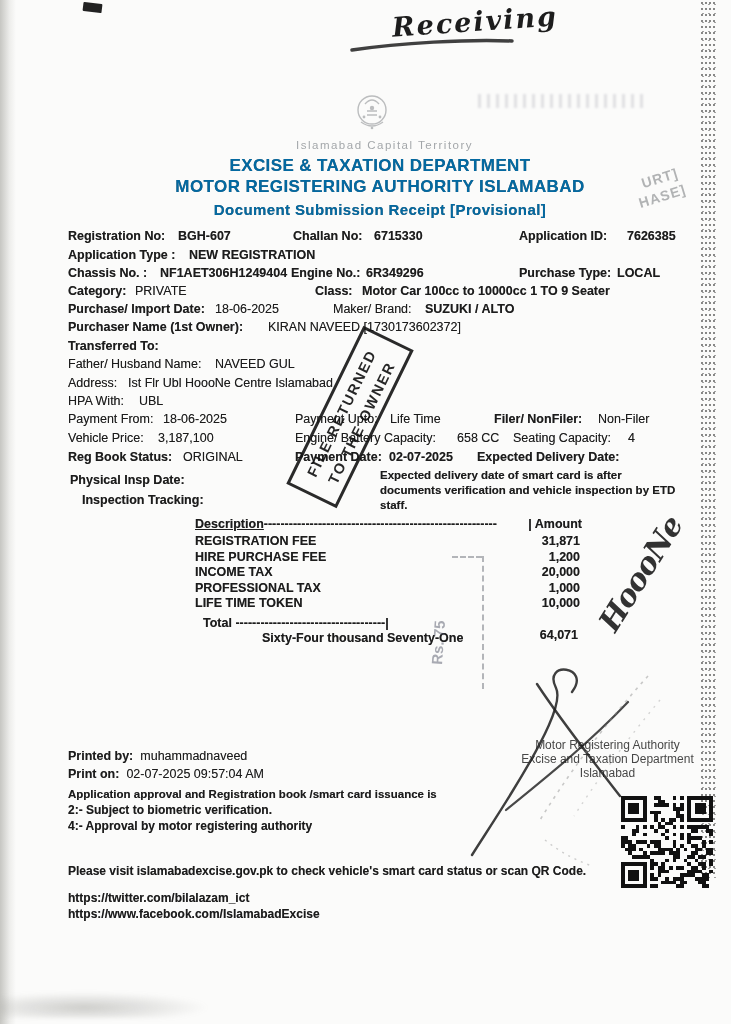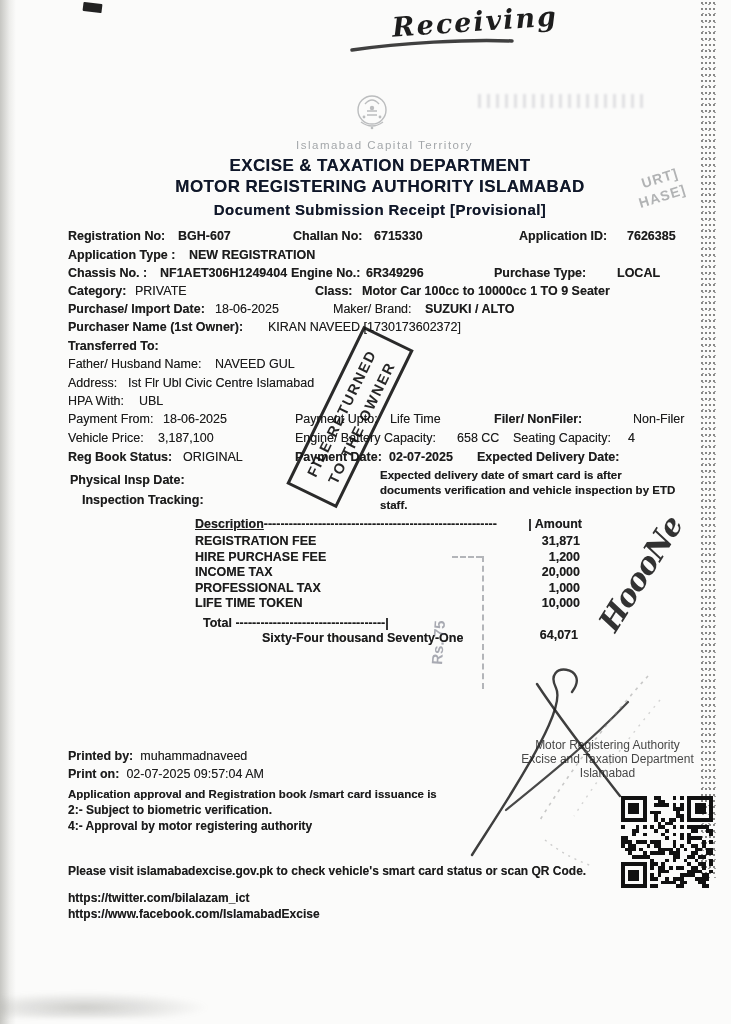--- a/index.html
+++ b/index.html
@@ -34,21 +34,21 @@
     font-style:italic;font-size:30px;font-weight:bold;color:#222;
     transform:rotate(-58deg);letter-spacing:-1px;opacity:.92;}
   
   .crest{position:absolute;left:343px;top:84px;width:58px;height:58px;opacity:.4;filter:blur(.4px);}
   .territory{position:absolute;left:296px;top:139px;font-size:11.5px;color:#8d9296;
     letter-spacing:1.5px;opacity:.8;}
   .faint-smear{position:absolute;left:478px;top:94px;width:170px;height:14px;opacity:.18;
     background:repeating-linear-gradient(90deg,#667 0 3px,transparent 3px 9px);filter:blur(1px);}
   
   .hdr{position:absolute;left:30px;width:700px;text-align:center;font-weight:bold;
-    letter-spacing:.4px;color:#0f172a;text-shadow:0 0 .6px rgba(0,0,0,.55);}
+    letter-spacing:.4px;color:#0369a1;text-shadow:0 0 .6px rgba(0,0,0,.55);}
   .hdr1{top:156px;font-size:17px;}
   .hdr2{top:177px;font-size:17px;}
   .hdr3{top:201px;font-size:15px;}
   
   .cstamp{position:absolute;font-weight:bold;color:#76797c;transform:rotate(-17deg);
     font-size:14px;letter-spacing:1px;}
   
   .ret-stamp{position:absolute;left:262px;top:389px;width:176px;height:56px;
     border:3px solid #141414;transform:rotate(-64deg);text-align:center;
     font-weight:bold;font-size:14.5px;letter-spacing:1.8px;color:#101010;
@@ -137,21 +137,21 @@
 </div>
 <div class="row" style="top:248px;">
   <span style="left:68px;" class="lb">Application Type :</span>
   <span style="left:189px;" class="lb">NEW REGISTRATION</span>
 </div>
 <div class="row" style="top:266px;">
   <span style="left:68px;" class="lb">Chassis No. :</span>
   <span style="left:160px;" class="lb">NF1AET306H1249404</span>
   <span style="left:291px;" class="lb">Engine No.:</span>
   <span style="left:366px;" class="lb">6R349296</span>
-  <span style="left:494px;text-align:right;" class="lb">Purchase Type:</span>
+  <span style="left:519px;text-align:right;" class="lb">Purchase Type:</span>
   <span style="left:617px;" class="lb">LOCAL</span>
 </div>
 <div class="row" style="top:284px;">
   <span style="left:68px;" class="lb">Category:</span>
   <span style="left:135px;">PRIVATE</span>
   <span style="left:315px;" class="lb">Class:</span>
   <span style="left:362px;" class="lb">Motor Car 100cc to 10000cc 1 TO 9 Seater</span>
 </div>
 <div class="row" style="top:302px;">
   <span style="left:68px;" class="lb">Purchase/ Import Date:</span>
@@ -165,33 +165,33 @@
 </div>
 <div class="row" style="top:339px;">
   <span style="left:68px;" class="lb">Transferred To:</span>
 </div>
 <div class="row" style="top:357px;">
   <span style="left:68px;">Father/ Husband Name:</span>
   <span style="left:215px;">NAVEED GUL</span>
 </div>
 <div class="row" style="top:376px;">
   <span style="left:68px;">Address:</span>
-  <span style="left:128px;">Ist Flr Ubl Civic Centre Islamabad</span>
+  <span style="left:128px;">Ist Flr Ubl HoooNe Centre Islamabad</span>
 </div>
 <div class="row" style="top:394px;">
   <span style="left:68px;">HPA With:</span>
   <span style="left:139px;">UBL</span>
 </div>
 <div class="row" style="top:412px;">
   <span style="left:68px;">Payment From:</span>
   <span style="left:163px;">18-06-2025</span>
   <span style="left:295px;">Payment Upto:</span>
   <span style="left:390px;">Life Time</span>
   <span style="left:494px;" class="lb">Filer/ NonFiler:</span>
-  <span style="left:598px;margin-left:35px;">Non-Filer</span>
+  <span style="left:598px;">Non-Filer</span>
 </div>
 <div class="row" style="top:431px;">
   <span style="left:68px;">Vehicle Price:</span>
   <span style="left:158px;">3,187,100</span>
   <span style="left:295px;">Engine/ Battery Capacity:</span>
   <span style="left:457px;">658 CC</span>
   <span style="left:513px;">Seating Capacity:</span>
   <span style="left:628px;">4</span>
 </div>
 <div class="row" style="top:450px;">

